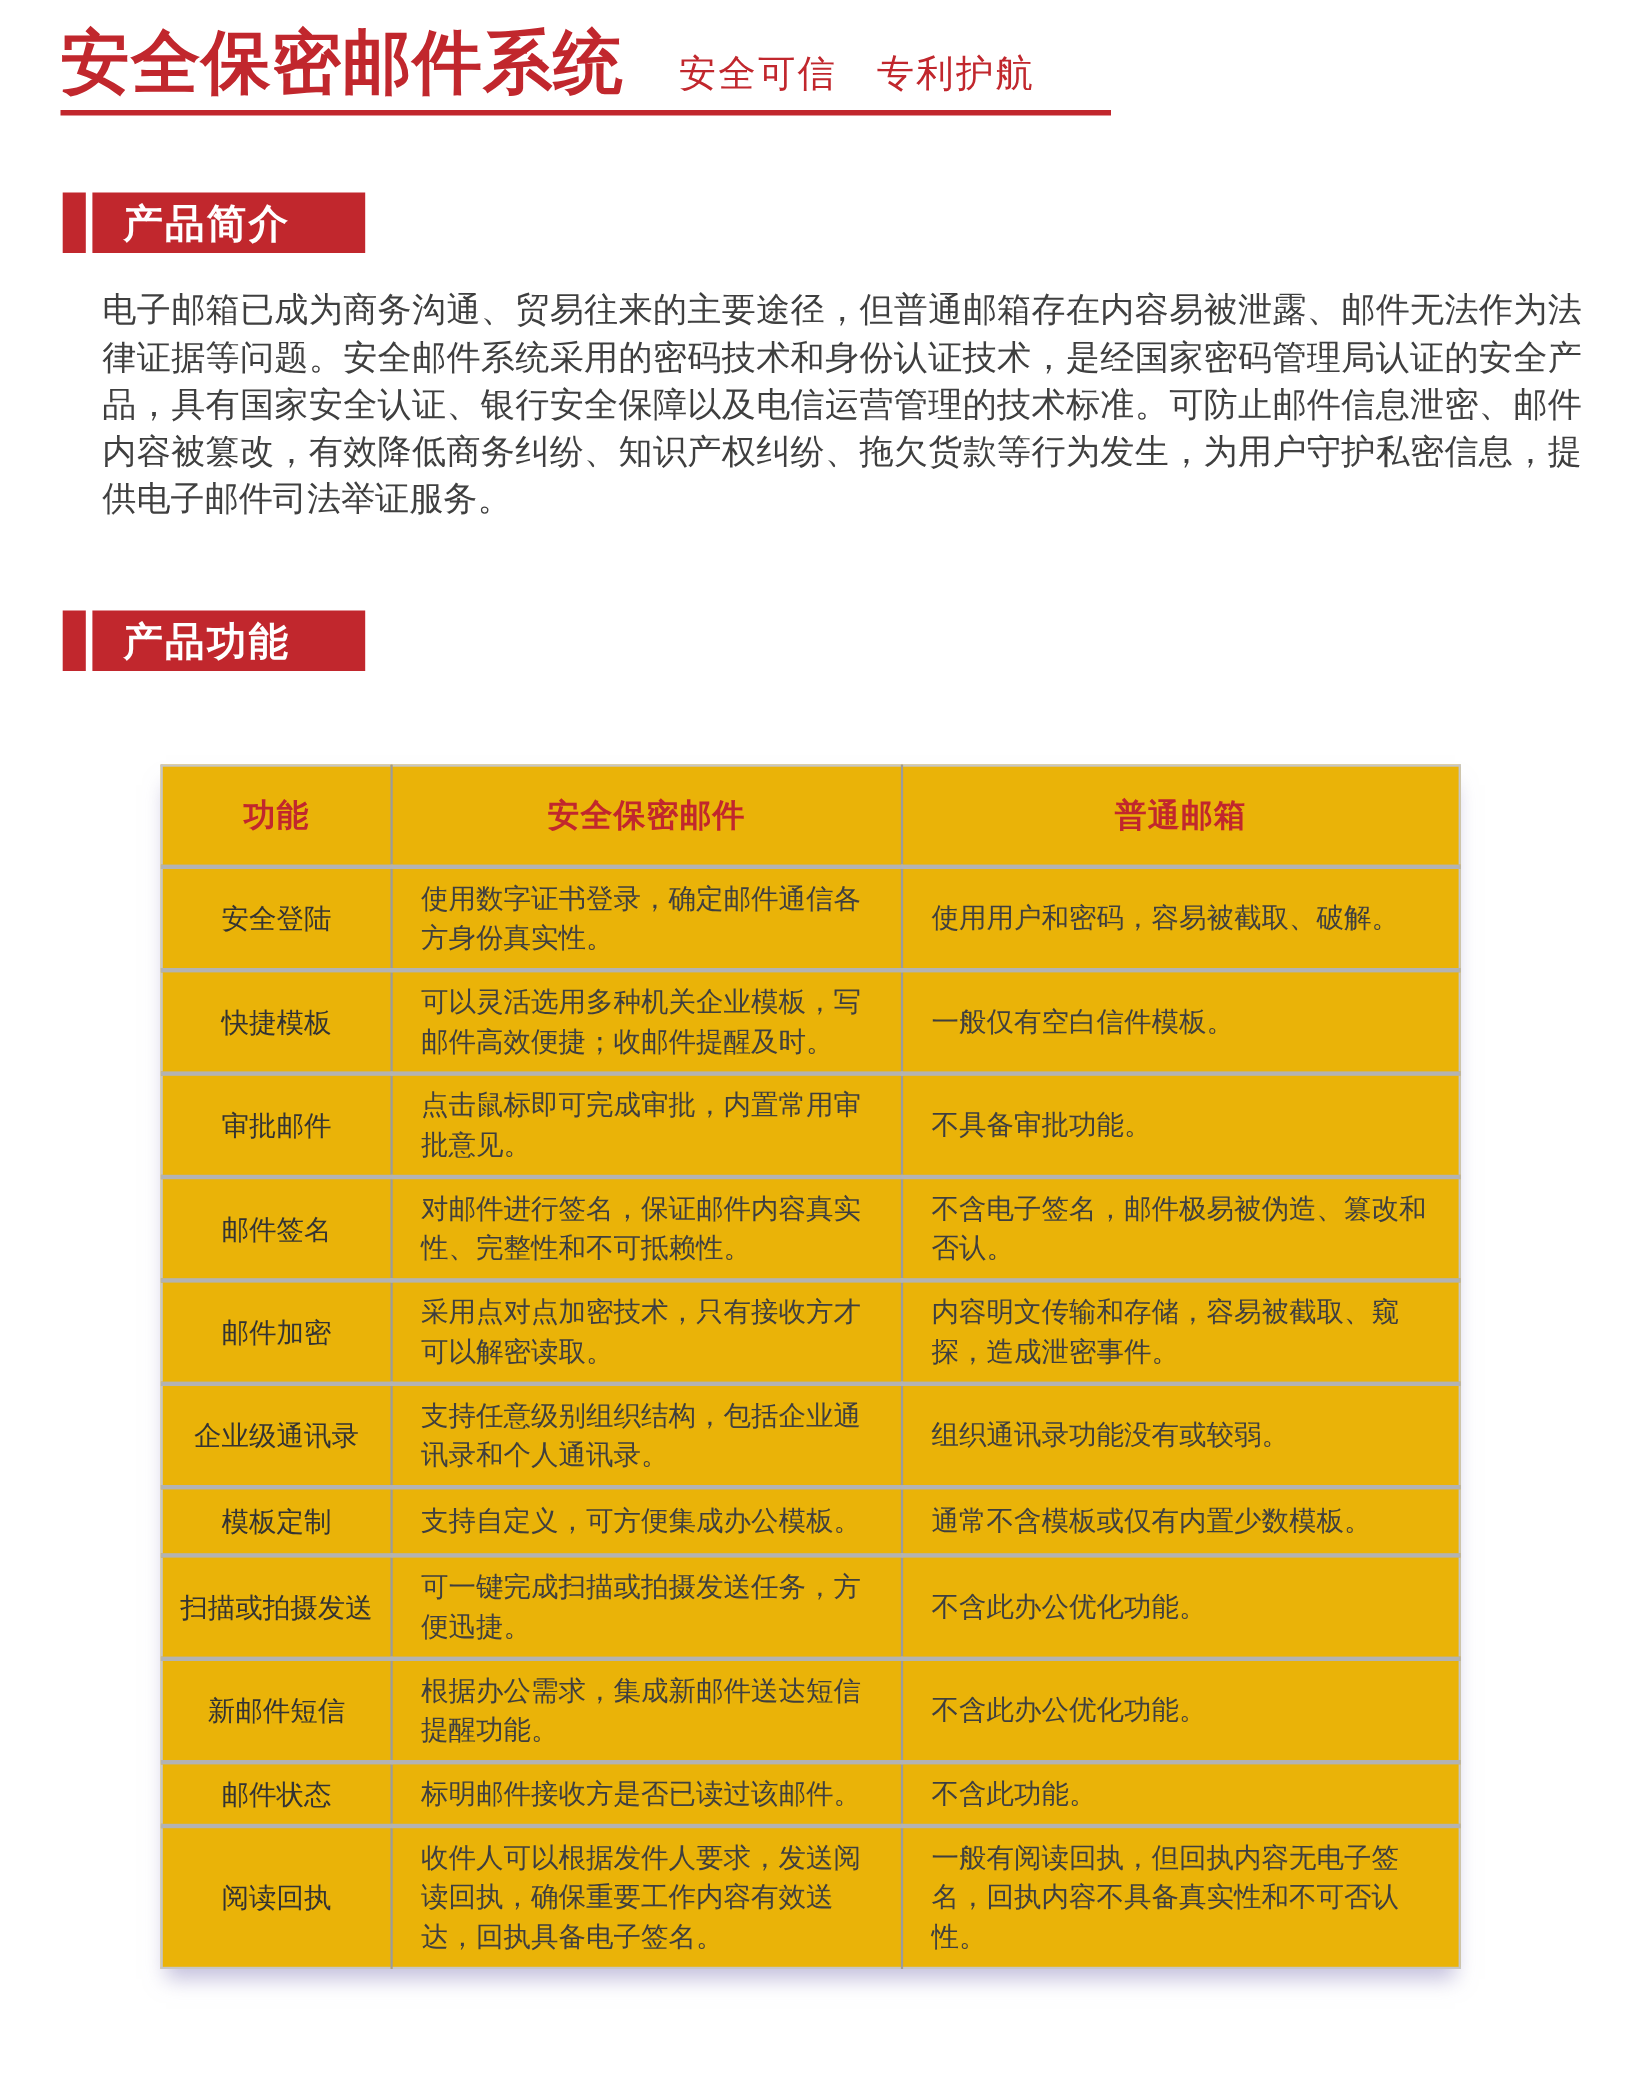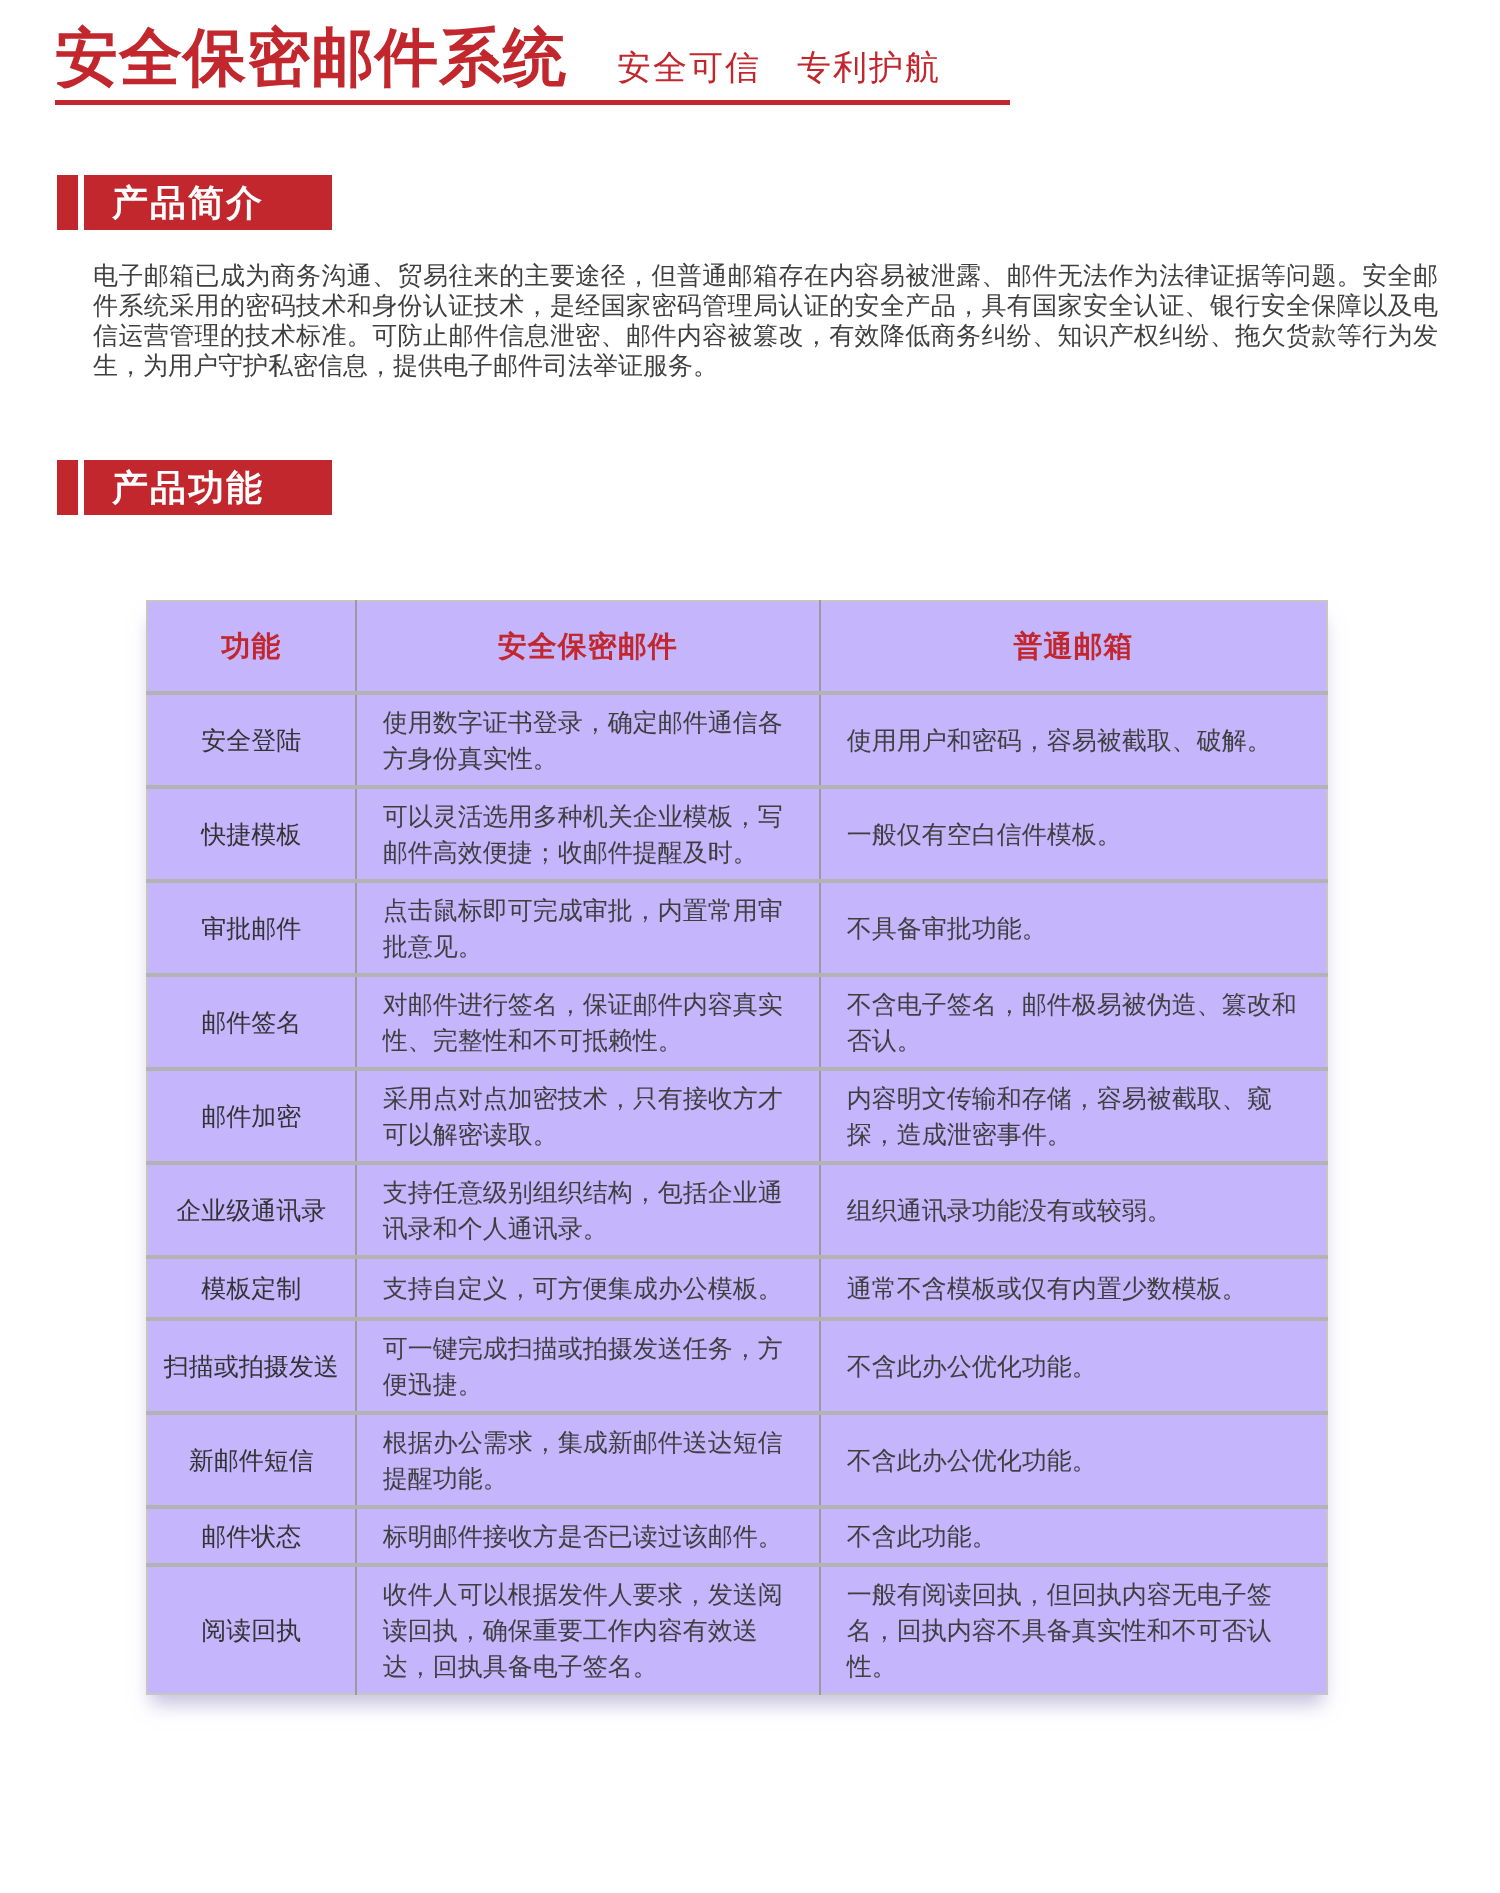--- a/index.html
+++ b/index.html
@@ -46,28 +46,28 @@
   .section-bar{width:21px;background:var(--accent-red);}
   .section-label{
     margin-left:6px;width:248px;background:var(--accent-red);
     color:#fff;font-size:36px;font-weight:bold;line-height:55px;
     padding-left:28px;letter-spacing:2px;
   }
 
   
   .intro-text{
     margin:30px 18px 0 93px;width:1345px;
-    font-size:25px;line-height:30px;
+    font-size:31px;line-height:43px;
     text-align:justify;color:var(--text-dark);
   }
 
   
   .cmp-table{
     margin:85px 0 0 146px;width:1182px;
-    border-collapse:collapse;background:#c4b5fd;
+    border-collapse:collapse;background:#eab308;
     border:2px solid var(--table-edge);
     box-shadow:0 14px 18px -5px rgba(148,141,193,0.55);
   }
   .cmp-table th,.cmp-table td{
     border-left:2px solid var(--border-v);
     vertical-align:middle;
   }
   .cmp-table th:first-child,.cmp-table td:first-child{border-left:none;}
   .cmp-table tr{border-bottom:4px solid var(--border-h);}
   .cmp-table tbody tr:last-child{border-bottom:none;}

